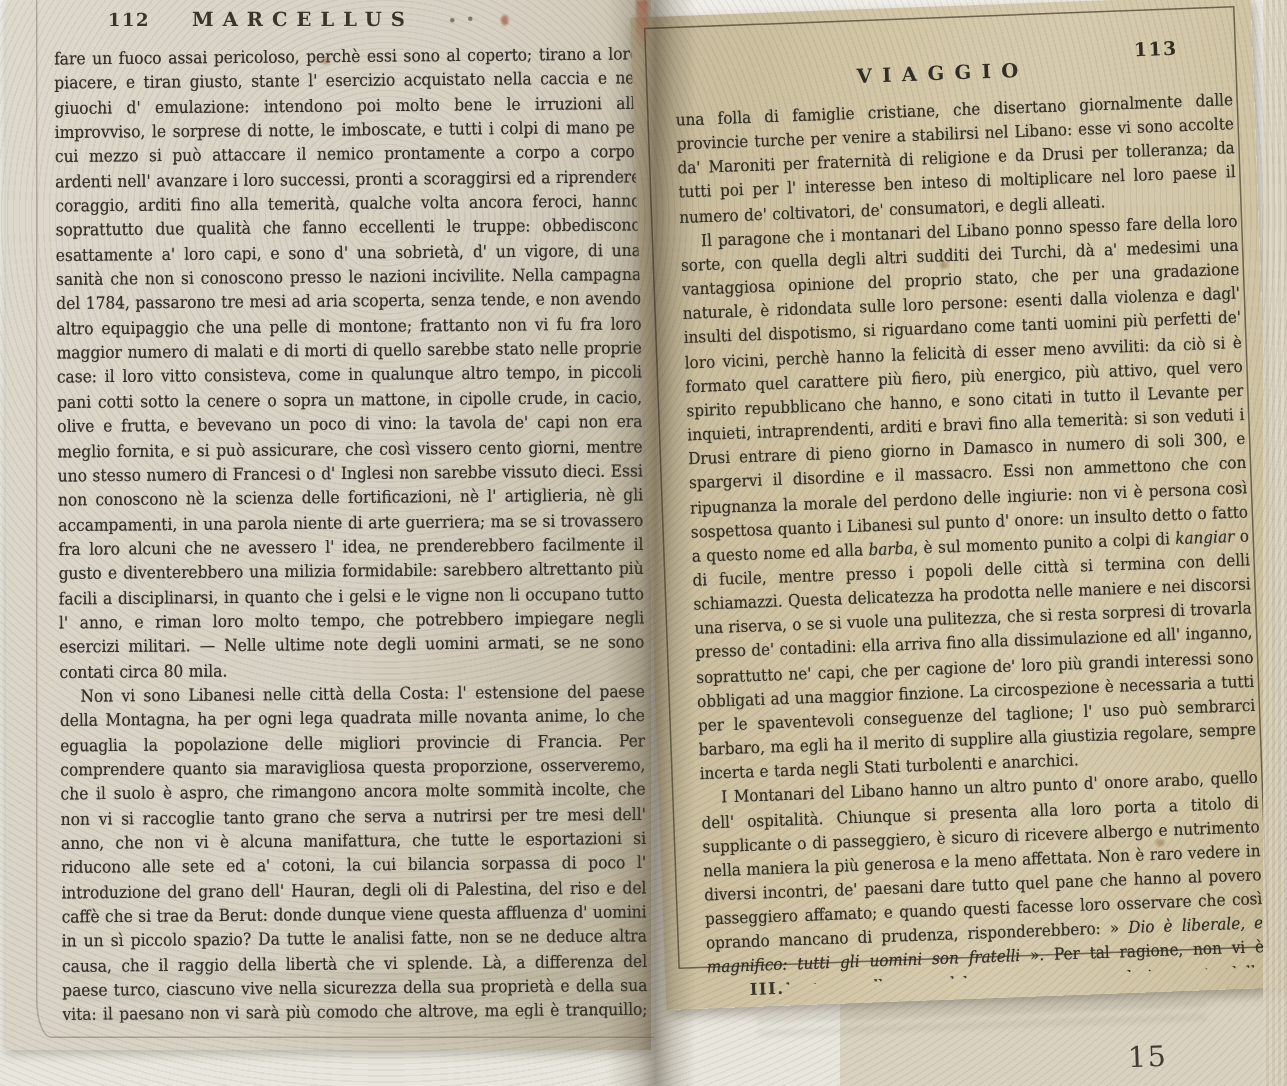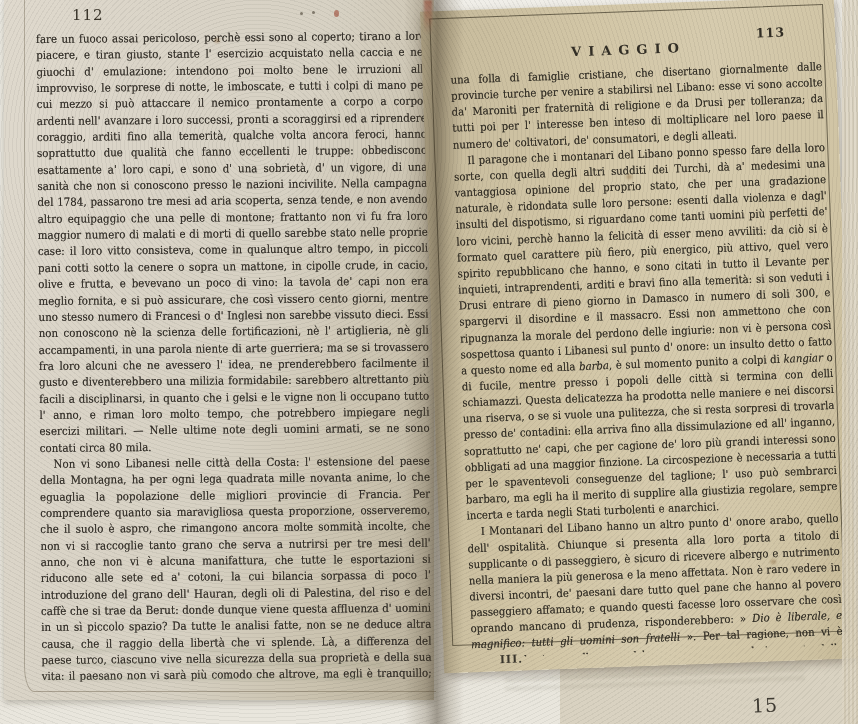--- a/index.html
+++ b/index.html
@@ -23,21 +23,21 @@
     box-shadow:0 3px 6px rgba(60,50,35,.25);
   }
   .page-left .leaf-edge{
     position:absolute;left:20px;top:-10px;bottom:8px;right:-2px;
     border-left:1px solid rgba(100,90,68,.38);
     border-bottom:1px solid rgba(100,90,68,.42);
     border-bottom-left-radius:10px 26px;
     pointer-events:none;
   }
   .lp-header{position:absolute;top:8px;left:0;width:100%;height:20px;color:#3a352b;}
-  .lp-num{position:absolute;left:68px;top:0;font-size:15px;font-weight:normal;letter-spacing:1px;text-align:center;}
+  .lp-num{position:absolute;left:68px;top:0;font-size:12px;font-weight:bold;letter-spacing:1px;text-align:center;}
   .lp-title{position:absolute;left:0;right:34px;top:0;text-align:center;font-size:13px;font-weight:bold;letter-spacing:6px;}
   .lp-body{
     position:absolute;left:32px;top:34px;width:424px;height:650px;overflow:hidden;
     transform:rotate(-0.5deg) scaleX(0.92);transform-origin:0 0;
   }
   
   .page-right{
     position:absolute;left:432px;top:4px;width:414px;height:662px;
     background:linear-gradient(97deg,#b9ad8f 0%,#c9bd9e 10%,var(--paper-right) 35%,#d6cbae 60%,#d0c4a4 88%,#c4b795 100%);
     transform:rotate(-2.1deg);transform-origin:50% 50%;
@@ -115,20 +115,21 @@
 
 <div id="scene">
 
   <div class="fore-edge"></div>
   <div class="backing-bottom-right"></div>
 
   <div class="page-left">
     <div class="leaf-edge"></div>
     <div class="lp-header">
       <span class="lp-num">112</span>
+      <span class="lp-title">MARCELLUS</span>
     </div>
     <div class="lp-body page-body">
         <p class="para">fare un fuoco assai pericoloso, perchè essi sono al coperto; tirano a loro piacere, e tiran giusto, stante l' esercizio acquistato nella caccia e nei giuochi d' emulazione: intendono poi molto bene le irruzioni all' improvviso, le sorprese di notte, le imboscate, e tutti i colpi di mano pel cui mezzo si può attaccare il nemico prontamente a corpo a corpo: ardenti nell' avanzare i loro successi, pronti a scoraggirsi ed a riprendere coraggio, arditi fino alla temerità, qualche volta ancora feroci, hanno soprattutto due qualità che fanno eccellenti le truppe: obbediscono esattamente a' loro capi, e sono d' una sobrietà, d' un vigore, di una sanità che non si conoscono presso le nazioni incivilite. Nella campagna del 1784, passarono tre mesi ad aria scoperta, senza tende, e non avendo altro equipaggio che una pelle di montone; frattanto non vi fu fra loro maggior numero di malati e di morti di quello sarebbe stato nelle proprie case: il loro vitto consisteva, come in qualunque altro tempo, in piccoli pani cotti sotto la cenere o sopra un mattone, in cipolle crude, in cacio, olive e frutta, e bevevano un poco di vino: la tavola de' capi non era meglio fornita, e si può assicurare, che così vissero cento giorni, mentre uno stesso numero di Francesi o d' Inglesi non sarebbe vissuto dieci. Essi non conoscono nè la scienza delle fortificazioni, nè l' artiglieria, nè gli accampamenti, in una parola niente di arte guerriera; ma se si trovassero fra loro alcuni che ne avessero l' idea, ne prenderebbero facilmente il gusto e diventerebbero una milizia formidabile: sarebbero altrettanto più facili a disciplinarsi, in quanto che i gelsi e le vigne non li occupano tutto l' anno, e riman loro molto tempo, che potrebbero impiegare negli esercizi militari. — Nelle ultime note degli uomini armati, se ne sono contati circa 80 mila.</p>
         <p class="para indent">Non vi sono Libanesi nelle città della Costa: l' estensione del paese della Montagna, ha per ogni lega quadrata mille novanta anime, lo che eguaglia la popolazione delle migliori provincie di Francia. Per comprendere quanto sia maravigliosa questa proporzione, osserveremo, che il suolo è aspro, che rimangono ancora molte sommità incolte, che non vi si raccoglie tanto grano che serva a nutrirsi per tre mesi dell' anno, che non vi è alcuna manifattura, che tutte le esportazioni si riducono alle sete ed a' cotoni, la cui bilancia sorpassa di poco l' introduzione del grano dell' Hauran, degli oli di Palestina, del riso e del caffè che si trae da Berut: donde dunque viene questa affluenza d' uomini in un sì piccolo spazio? Da tutte le analisi fatte, non se ne deduce altra causa, che il raggio della libertà che vi splende. Là, a differenza del paese turco, ciascuno vive nella sicurezza della sua proprietà e della sua vita: il paesano non vi sarà più comodo che altrove, ma egli è tranquillo; egli non teme che l' agà, il qaiem-maquam, o il pascia, mandino de' dgerdis a saccheggiar la casa, a rapir la famiglia, a distribuire delle bastonate: questi eccessi sono inauditi nella Montagna. La sicurezza è stata dunque il primo mezzo di popolazione, per l' allettamento che gli uomini trovano a moltiplicarsi per tutto ove è della trattabilità: la frugalità della nazione, che consuma poco in ogni genere, è stata un secondo mezzo altrettanto potente: finalmente il terzo è l' emigrazione di</p>
       </div>
     <div class="ghost-text"></div>
     <div class="stain dot" style="left:296px;top:14px;"></div>
     <div class="stain dot" style="left:308px;top:13px;"></div>
     <div class="stain red" style="left:330px;top:12px;"></div>
     <div class="stain brown" style="left:210px;top:40px;"></div>

